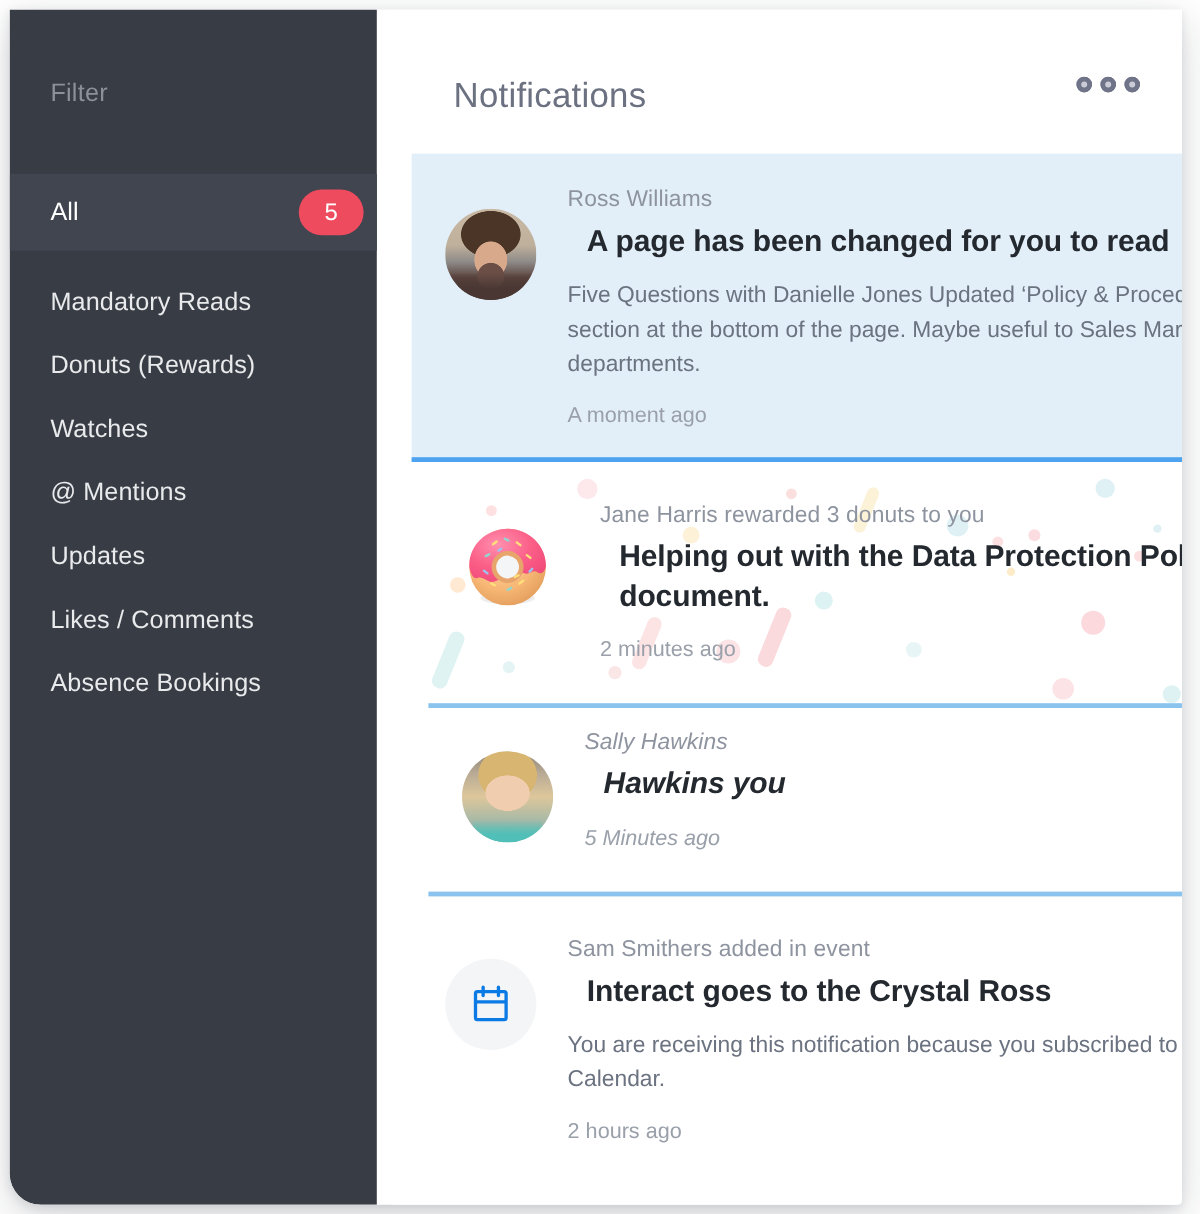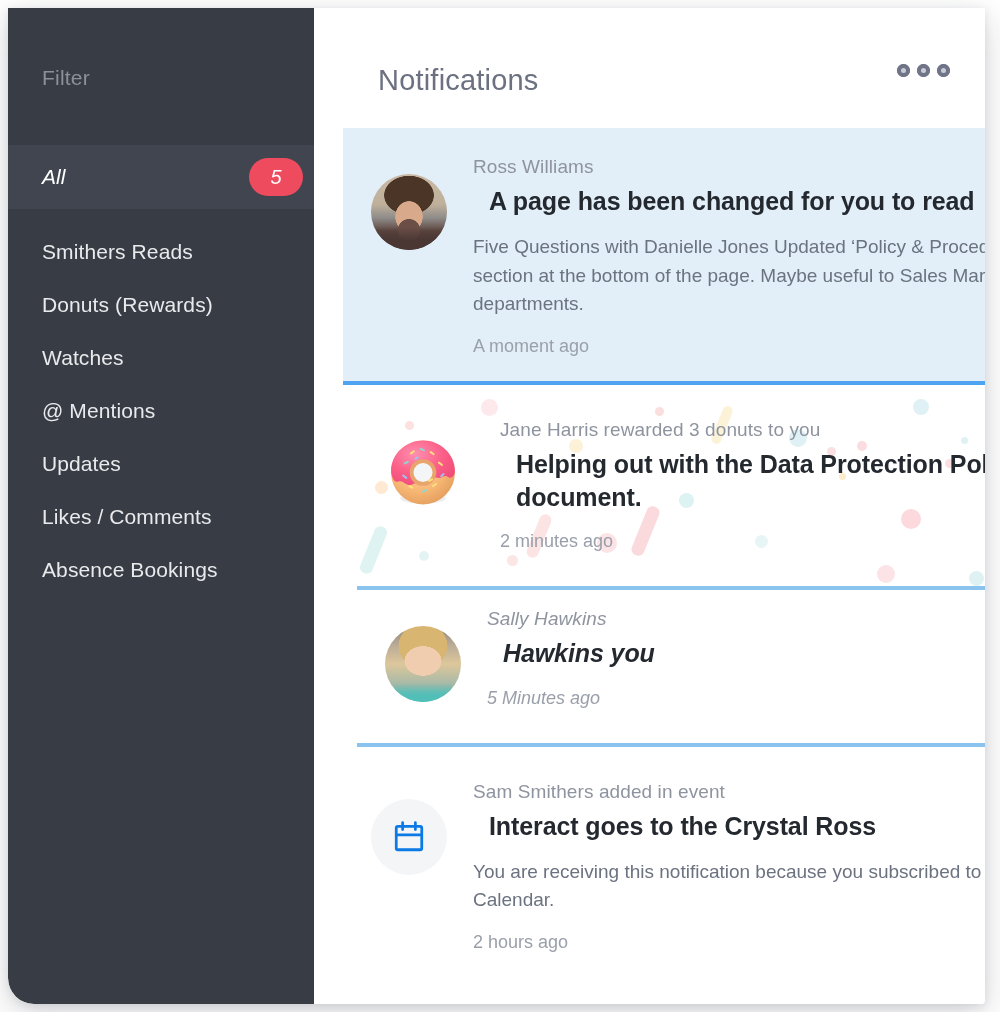--- a/index.html
+++ b/index.html
@@ -64,21 +64,20 @@
     position: relative;
     height: 64px;
     display: flex;
     align-items: center;
     padding: 0 24px 0 34px;
     box-sizing: border-box;
     cursor: pointer;
   }
   .nav-item.active {
     background: #41454f;
-    font-style: italic;
   }
   .nav-item .nav-label {
     font-size: 21px;
     color: #e9eaec;
     letter-spacing: .1px;
     white-space: nowrap;
   }
   .nav-item.active .nav-label { color: #ffffff; }
 
   .nav-badge {
@@ -312,21 +311,21 @@
       <div class="nav-list">
 
         <div class="nav-item active">
           <span class="nav-label">All</span>
           <span class="nav-badge">5</span>
         </div>
 
         <div class="nav-spacer"></div>
 
         <div class="nav-item plain">
-          <span class="nav-label">Smithers Reads</span>
+          <span class="nav-label">Mandatory Reads</span>
         </div>
         <div class="nav-item plain">
           <span class="nav-label">Donuts (Rewards)</span>
         </div>
         <div class="nav-item plain">
           <span class="nav-label">Watches</span>
         </div>
         <div class="nav-item plain">
           <span class="nav-label">@ Mentions</span>
         </div>

